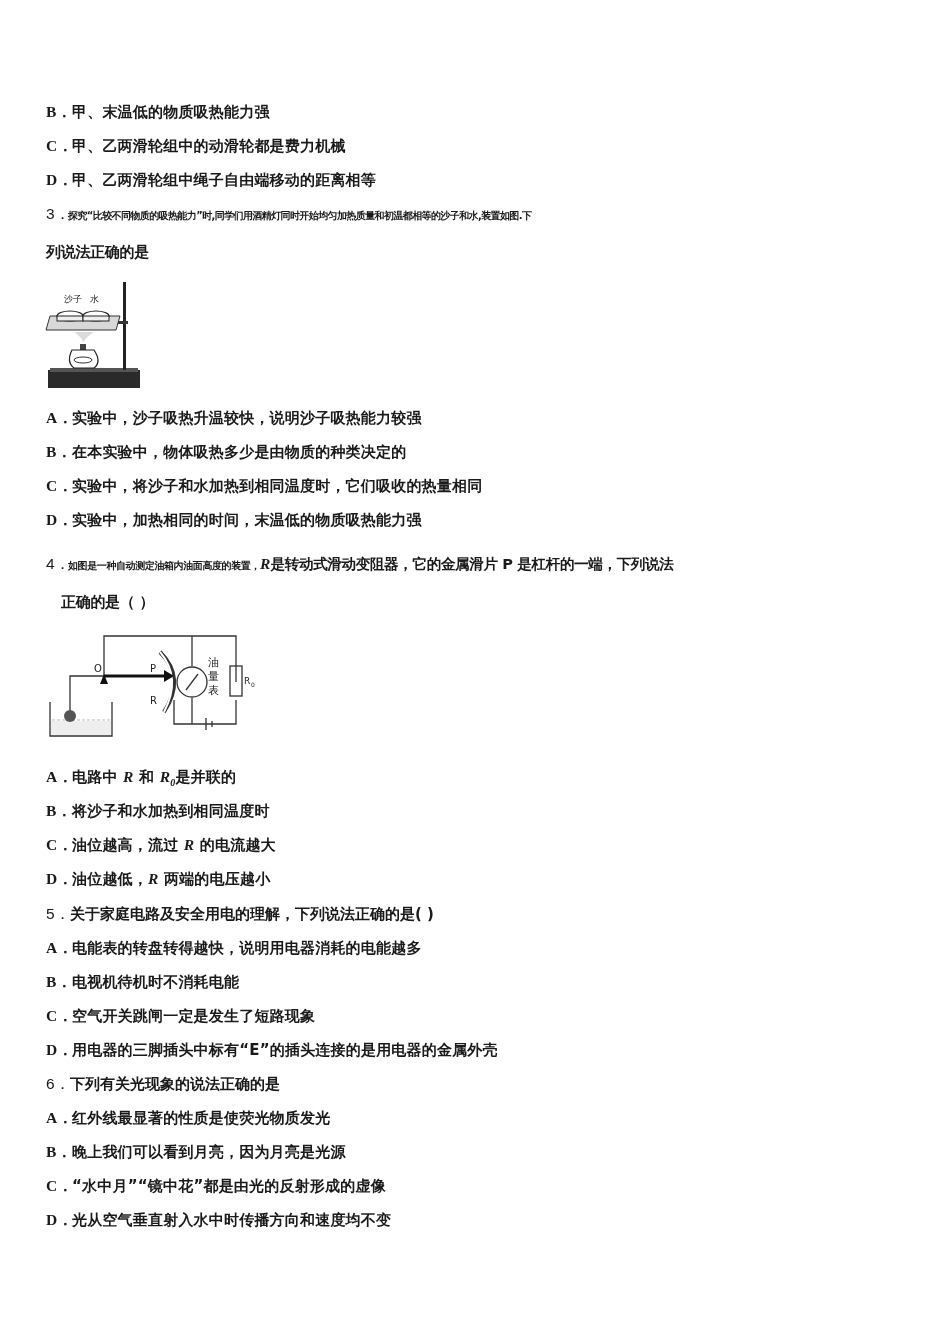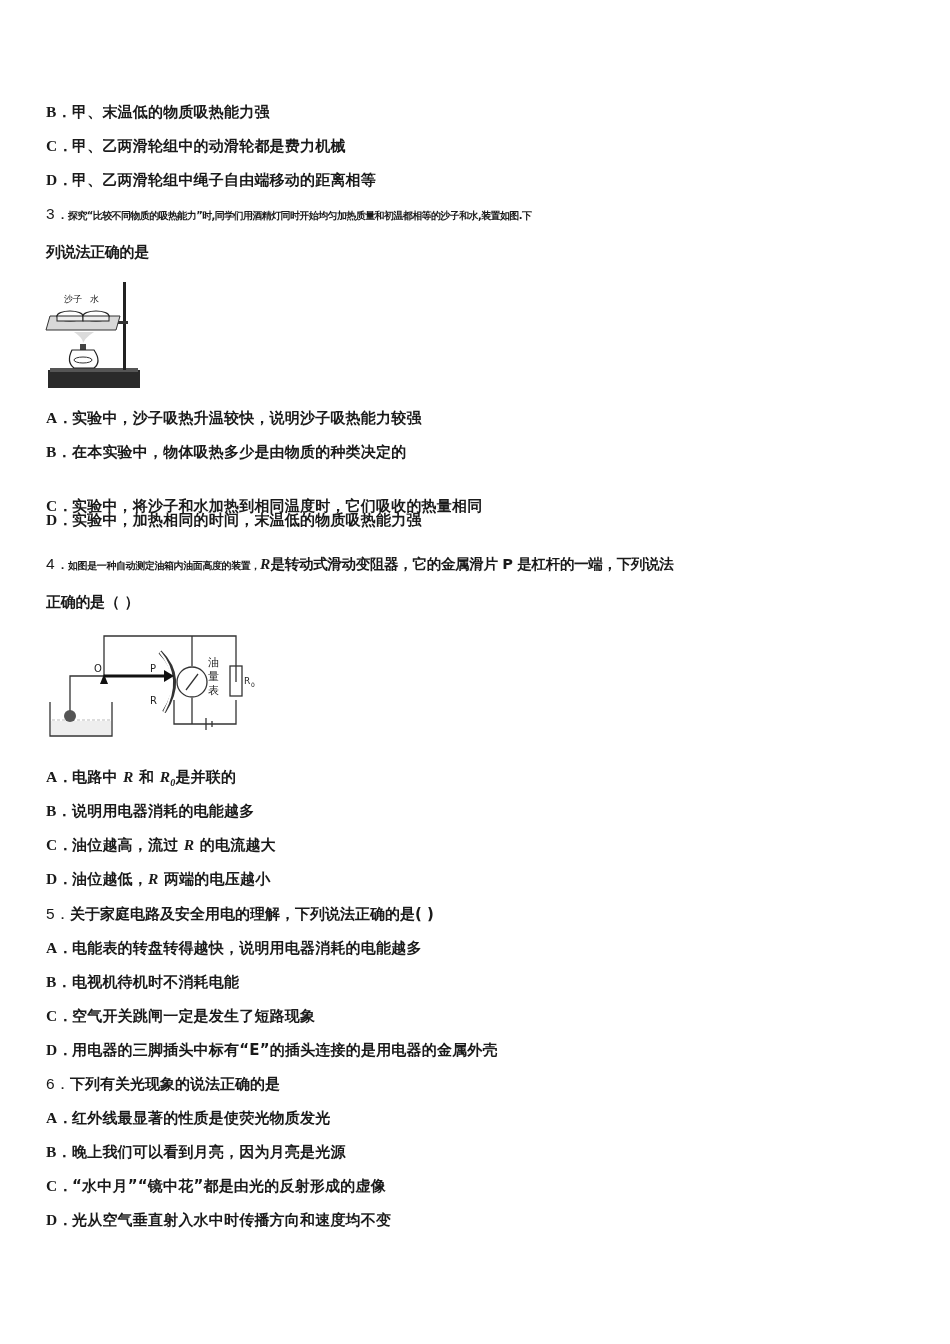--- a/index.html
+++ b/index.html
@@ -101,31 +101,31 @@
     <text x="46" y="20" font-size="9" font-family="DejaVu Sans, sans-serif" fill="#222">水</text>
   </svg>
 </div>
 
 <div class="line" style="top:408px;">
   <span class="opt-letter">A．</span><span class="opt-text">实验中，沙子吸热升温较快，说明沙子吸热能力较强</span>
 </div>
 <div class="line" style="top:442px;">
   <span class="opt-letter">B．</span><span class="opt-text">在本实验中，物体吸热多少是由物质的种类决定的</span>
 </div>
-<div class="line" style="top:476px;margin-top:20px;">
+<div class="line" style="top:476px;">
   <span class="opt-letter">C．</span><span class="opt-text">实验中，将沙子和水加热到相同温度时，它们吸收的热量相同</span>
 </div>
 <div class="line" style="top:510px;">
   <span class="opt-letter">D．</span><span class="opt-text">实验中，加热相同的时间，末温低的物质吸热能力强</span>
 </div>
 
 <div class="line" style="top:554px;">
   <span class="qnum" style="width:22px;">4．</span><span class="q-text" style="font-size:10px;letter-spacing:-0.4px;">如图是一种自动测定油箱内油面高度的装置，</span><span class="it">R</span><span class="q-text" style="font-size:14.6px;letter-spacing:-0.4px;">是转动式滑动变阻器，它的金属滑片 P 是杠杆的一端，下列说法</span>
 </div>
-<div class="line" style="top:592px;">
+<div class="line" style="top:592px;margin-left:15px;">
   <span class="q-text">正确的是（ ）</span>
 </div>
 
 <div class="figure" style="left:46px;top:630px;width:210px;height:112px;">
   <svg width="210" height="112" viewBox="0 0 210 112">
     <g fill="none" stroke="#333" stroke-width="1.3">
 
       <polyline points="4,72 4,106 66,106 66,72"></polyline>
 
       <polyline points="24,82 24,46 58,46"></polyline>
@@ -166,21 +166,21 @@
     <text x="162" y="64" font-size="11" font-family="DejaVu Sans, sans-serif" fill="#222">表</text>
     <text x="198" y="54" font-size="9" font-family="DejaVu Sans, sans-serif" fill="#222">R</text>
     <text x="205" y="57" font-size="6" font-family="DejaVu Sans, sans-serif" fill="#222">0</text>
   </svg>
 </div>
 
 <div class="line" style="top:767px;">
   <span class="opt-letter">A．</span><span class="opt-text">电路中 </span><span class="it">R</span><span class="opt-text"> 和 </span><span class="it">R</span><sub class="it">0</sub><span class="opt-text">是并联的</span>
 </div>
 <div class="line" style="top:801px;">
-  <span class="opt-letter">B．</span><span class="opt-text">说明用电器消耗的电能越多</span>
+  <span class="opt-letter">B．</span><span class="opt-text">将沙子和水加热到相同温度时</span>
 </div>
 <div class="line" style="top:835px;">
   <span class="opt-letter">C．</span><span class="opt-text">油位越高，流过 </span><span class="it">R</span><span class="opt-text"> 的电流越大</span>
 </div>
 <div class="line" style="top:869px;">
   <span class="opt-letter">D．</span><span class="opt-text">油位越低，</span><span class="it">R</span><span class="opt-text"> 两端的电压越小</span>
 </div>
 
 <div class="line" style="top:904px;">
   <span class="qnum" style="width:24px;">5．</span><span class="q-text" style="letter-spacing:0;">关于家庭电路及安全用电的理解，下列说法正确的是( )</span>

